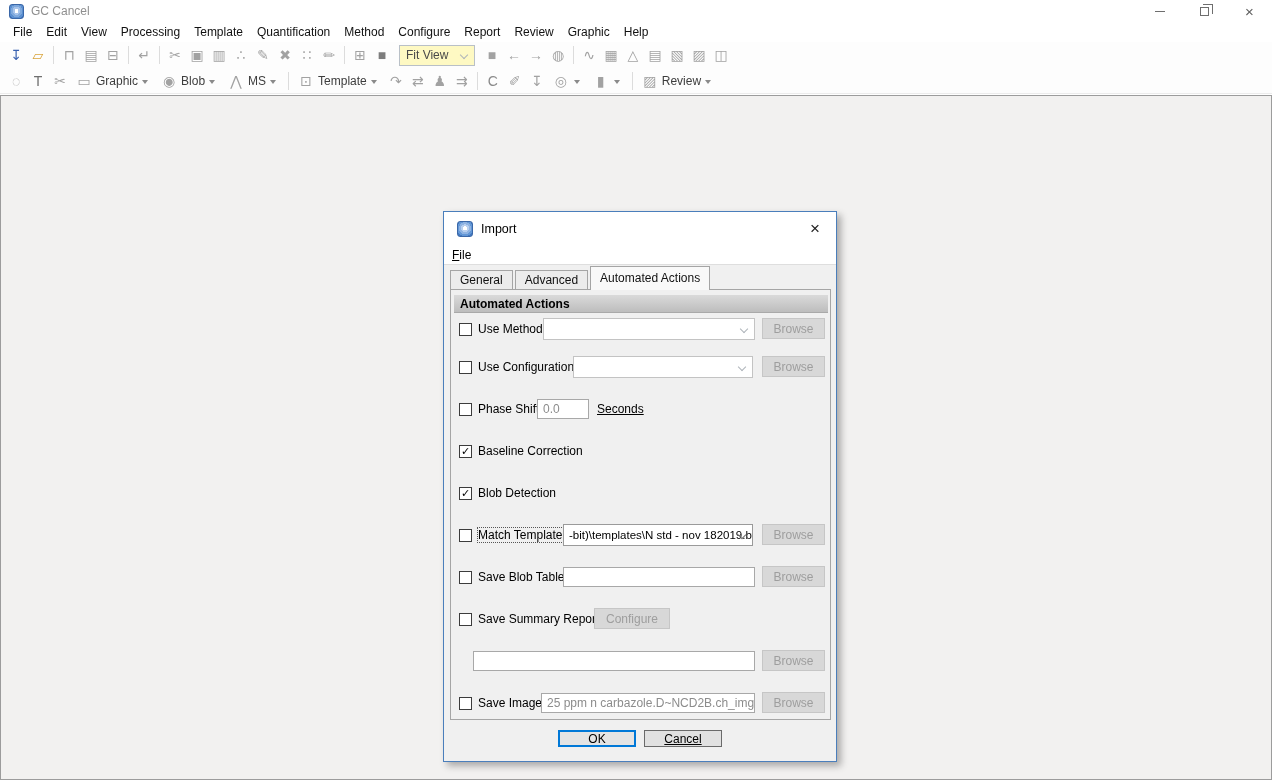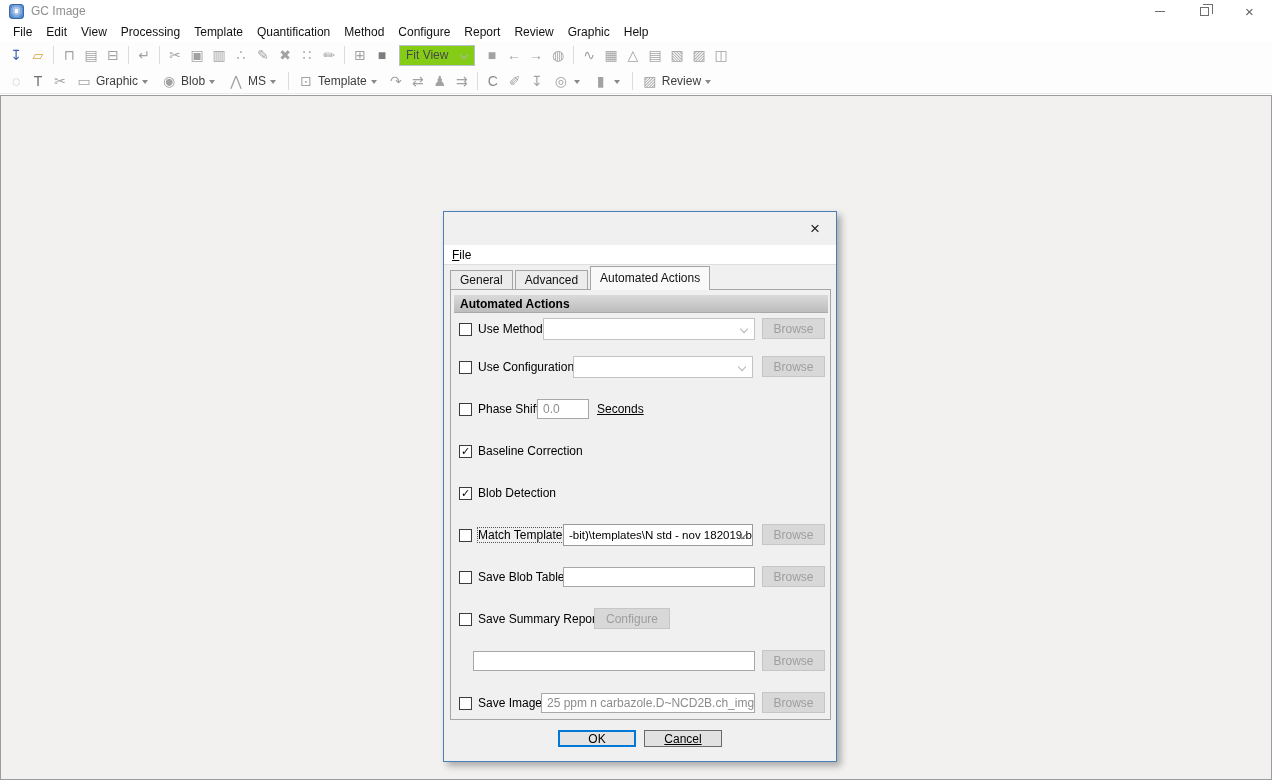--- a/index.html
+++ b/index.html
@@ -25,21 +25,21 @@
 
   .toolbar { height:26px; display:flex; align-items:center; padding-left:5px; background:#fdfdfd; }
   .tb-group { display:flex; align-items:center; }
   .tb-icon { width:20px; height:20px; display:flex; align-items:center; justify-content:center;
     font-size:14px; color:#a2a2a2; margin:0 1px; }
   .tb-sep { width:1px; height:18px; background:#dcdcdc; margin:0 4px; }
   .tb-label { color:#3d3d3d; margin:0 2px 0 1px; }
   .caret { width:0; height:0; border-left:3.5px solid transparent; border-right:3.5px solid transparent; border-top:4px solid #8a8a8a; margin:2px 6px 0 2px; }
   .tb-drop { display:flex; align-items:center; margin:0 2px; }
 
-  .fitview { width:76px; height:21px; background:#84cc16; border:1px solid #b9c0c7; display:flex; align-items:center; padding-left:6px; margin:0 6px; position:relative; color:#4a4a4a; }
+  .fitview { width:76px; height:21px; background:#fef9c3; border:1px solid #b9c0c7; display:flex; align-items:center; padding-left:6px; margin:0 6px; position:relative; color:#4a4a4a; }
   .fitview .chev { position:absolute; right:7px; top:6px; }
   .chev { width:6px; height:6px; border-right:1.4px solid #aeb4ba; border-bottom:1.4px solid #aeb4ba; transform:rotate(45deg); display:inline-block; }
 
   
   .workspace { position:absolute; left:0; top:95px; width:1272px; height:685px;
     background:#f2f1f0; border:1px solid #9c9c9c; }
 
   
   .dialog { position:absolute; left:443px; top:211px; width:394px; height:551px;
     background:#f0f0f0; border:1px solid #4a7ebb; box-shadow:4px 4px 7px rgba(0,0,0,.30); z-index:10; }
@@ -79,21 +79,21 @@
   .dlg-buttons { position:absolute; left:0; top:518px; width:100%; }
   .btn { position:absolute; width:78px; height:17px; display:flex; align-items:center; justify-content:center; color:#000; }
   .btn-ok { left:114px; background:#e4e4e4; border:2px solid #0078d7; }
   .btn-cancel { left:200px; background:#e1e1e1; border:1px solid #6a6a6a;text-decoration:underline; }
 </style>
 </head>
 <body>
 
 <div class="titlebar">
   <span class="app-icon"></span>
-  <span class="app-title">GC Image</span>
+  <span class="app-title">GC Cancel</span>
   <div class="win-controls">
     <span class="wc">
         <span class="wc-min"></span>
       </span>
     <span class="wc">
         <span class="wc-restore"></span>
       </span>
     <span class="wc">
         <span class="wc-close-glyph">×</span>
       </span>
@@ -220,20 +220,24 @@
   <span class="tb-drop">
     <span class="tb-icon">▨</span>
     <span class="tb-label">Review</span>
     <span class="caret"></span>
   </span>
 </div>
 
 <div class="workspace"></div>
 
 <div class="dialog">
+  <div class="dlg-title">
+    <span class="dlg-icon"></span>
+    <span class="dlg-title-text">Import</span>
+  </div>
   <span class="dlg-close">×</span>
 
   <div class="dlg-menu">
     <span><u>F</u><span>ile</span></span>
   </div>
 
   <div class="tabs">
     <span class="tab">General</span>
     <span class="tab">Advanced</span>
     <span class="tab selected">Automated Actions</span>

